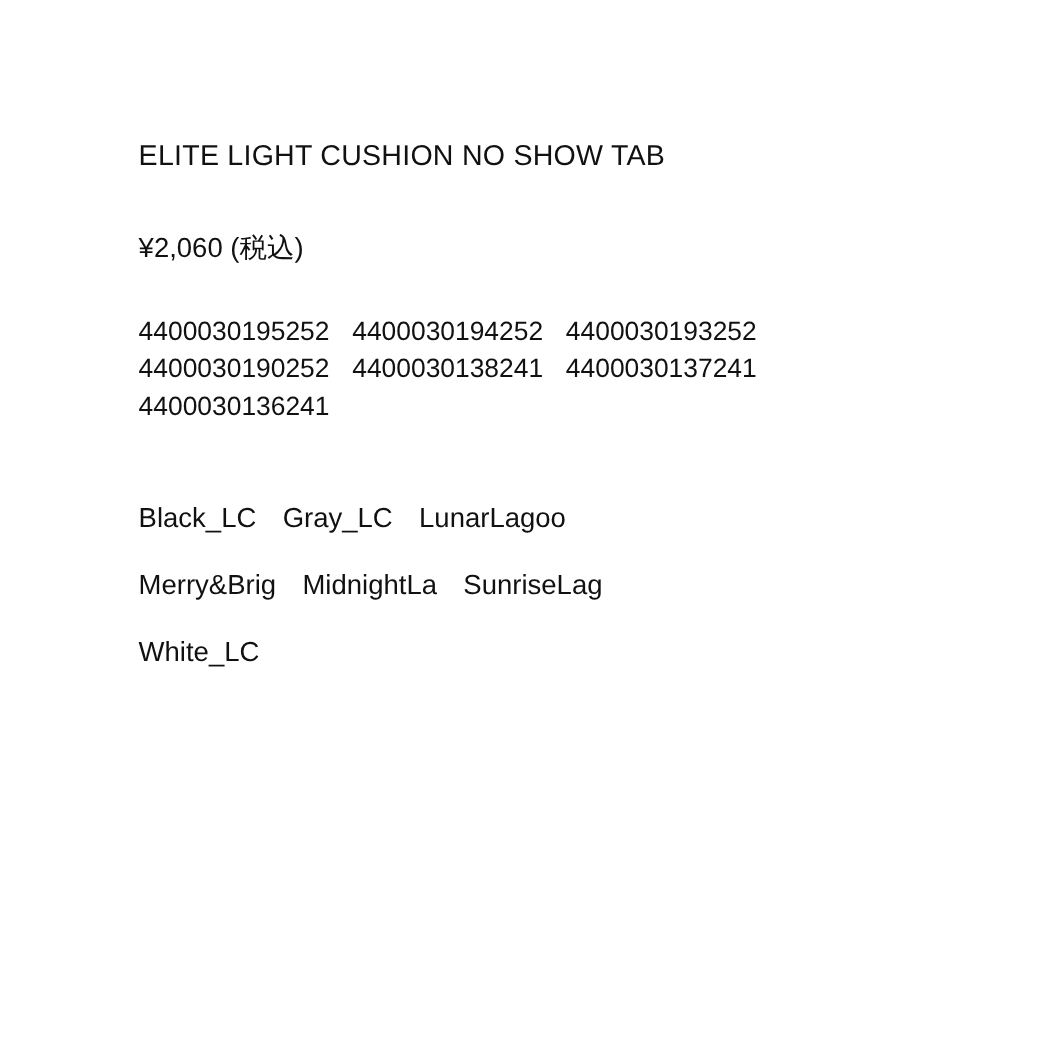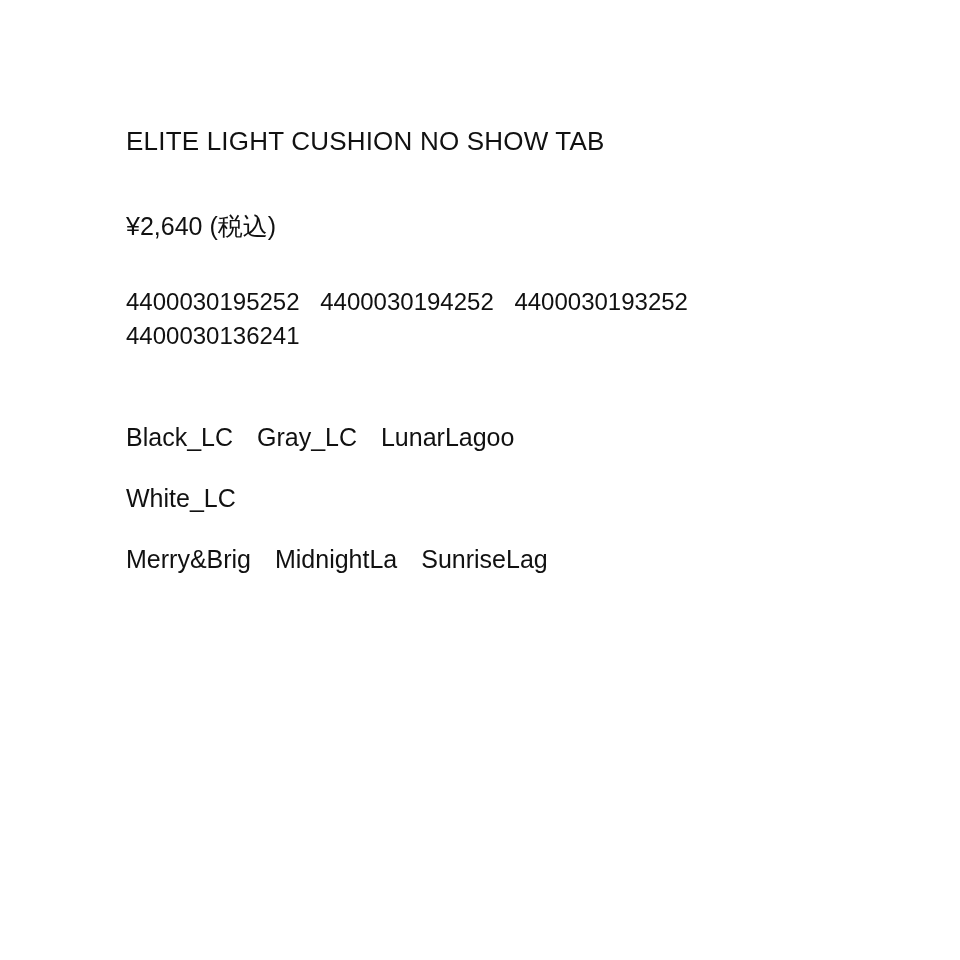--- a/index.html
+++ b/index.html
@@ -79,44 +79,49 @@
   }
 </style>
 </head>
 <body>
 
 <div class="page">
 
   <h1 class="product-title">ELITE LIGHT CUSHION NO SHOW TAB</h1>
 
   <div class="price-row">
-    <span>¥2,640</span>
+    <span>¥2,060</span>
     <span class="price-tax">(税込)</span>
   </div>
 
   <div class="sku-block">
     <div class="sku-line">
       <span class="sku-item">4400030195252</span>
       <span class="sku-item">4400030194252</span>
       <span class="sku-item">4400030193252</span>
+    </div>
+    <div class="sku-line">
+      <span class="sku-item">4400030190252</span>
+      <span class="sku-item">4400030138241</span>
+      <span class="sku-item">4400030137241</span>
     </div>
     <div class="sku-line">
       <span class="sku-item">4400030136241</span>
     </div>
   </div>
 
   <div class="color-block">
     <div class="color-line">
       <span class="color-item">Black_LC</span>
       <span class="color-item">Gray_LC</span>
       <span class="color-item">LunarLagoo</span>
     </div>
     <div class="color-line">
-      <span class="color-item">White_LC</span>
-    </div>
-    <div class="color-line">
       <span class="color-item">Merry&amp;Brig</span>
       <span class="color-item">MidnightLa</span>
       <span class="color-item">SunriseLag</span>
+    </div>
+    <div class="color-line">
+      <span class="color-item">White_LC</span>
     </div>
   </div>
 
 </div>
 
 </body></html>

